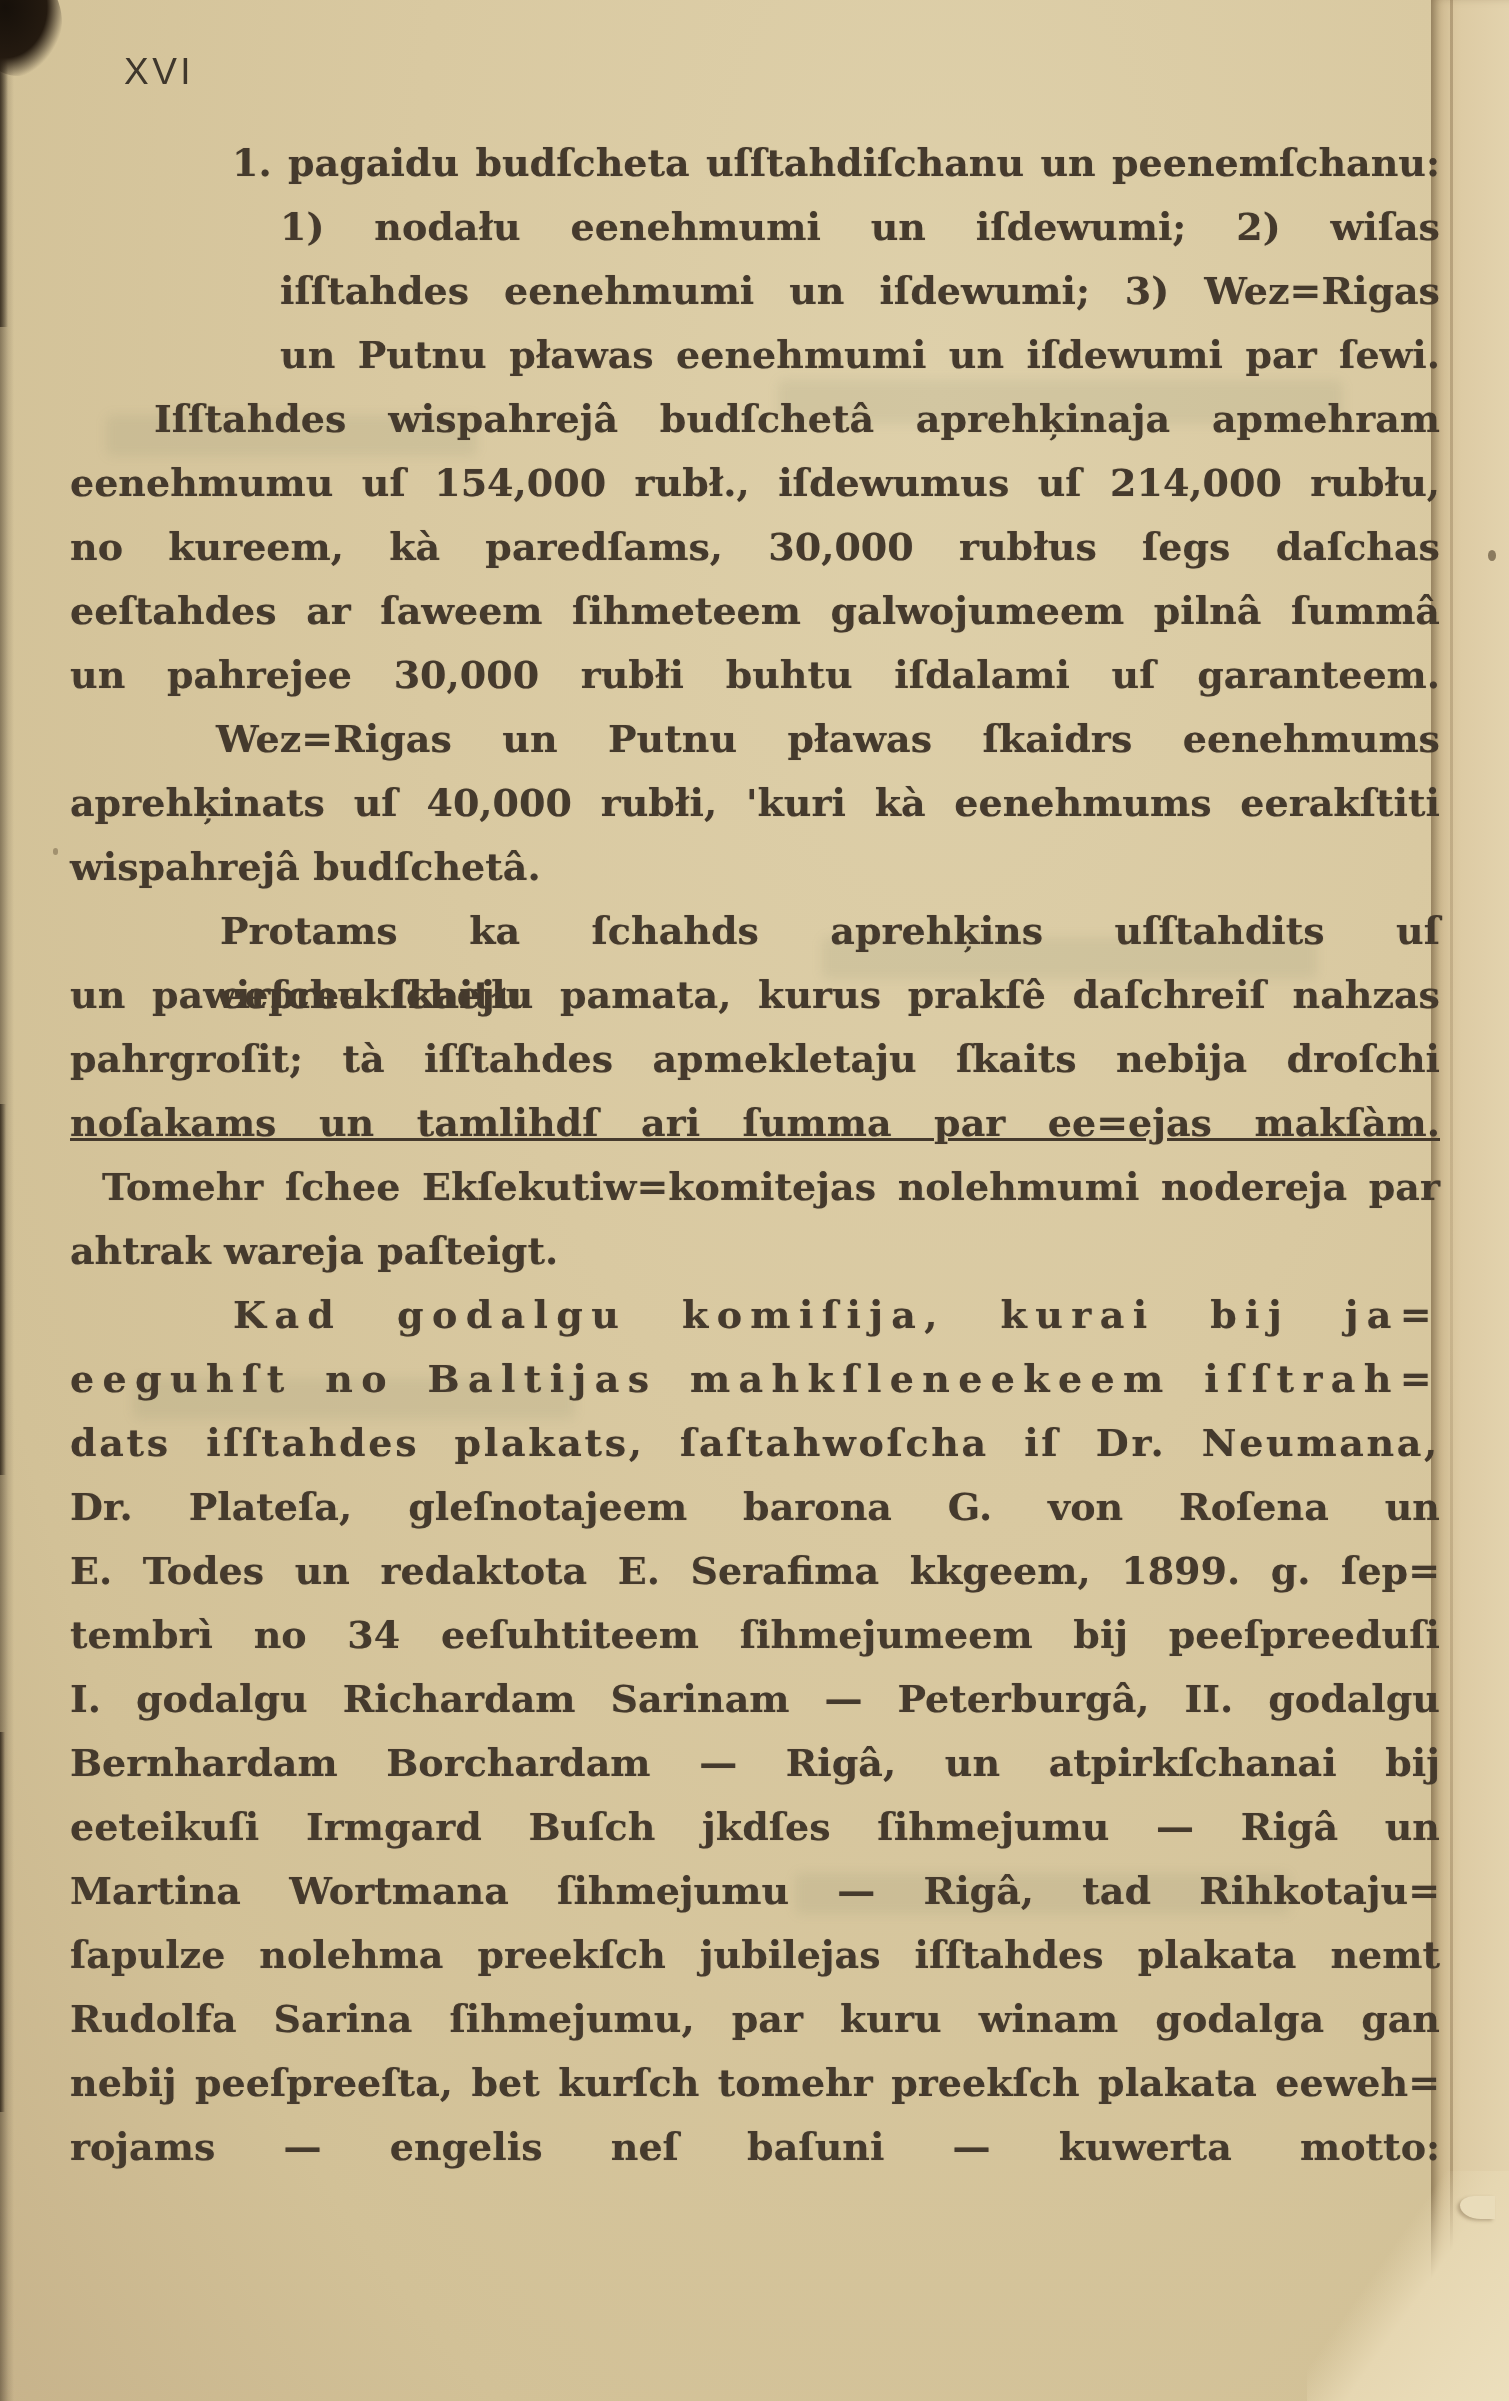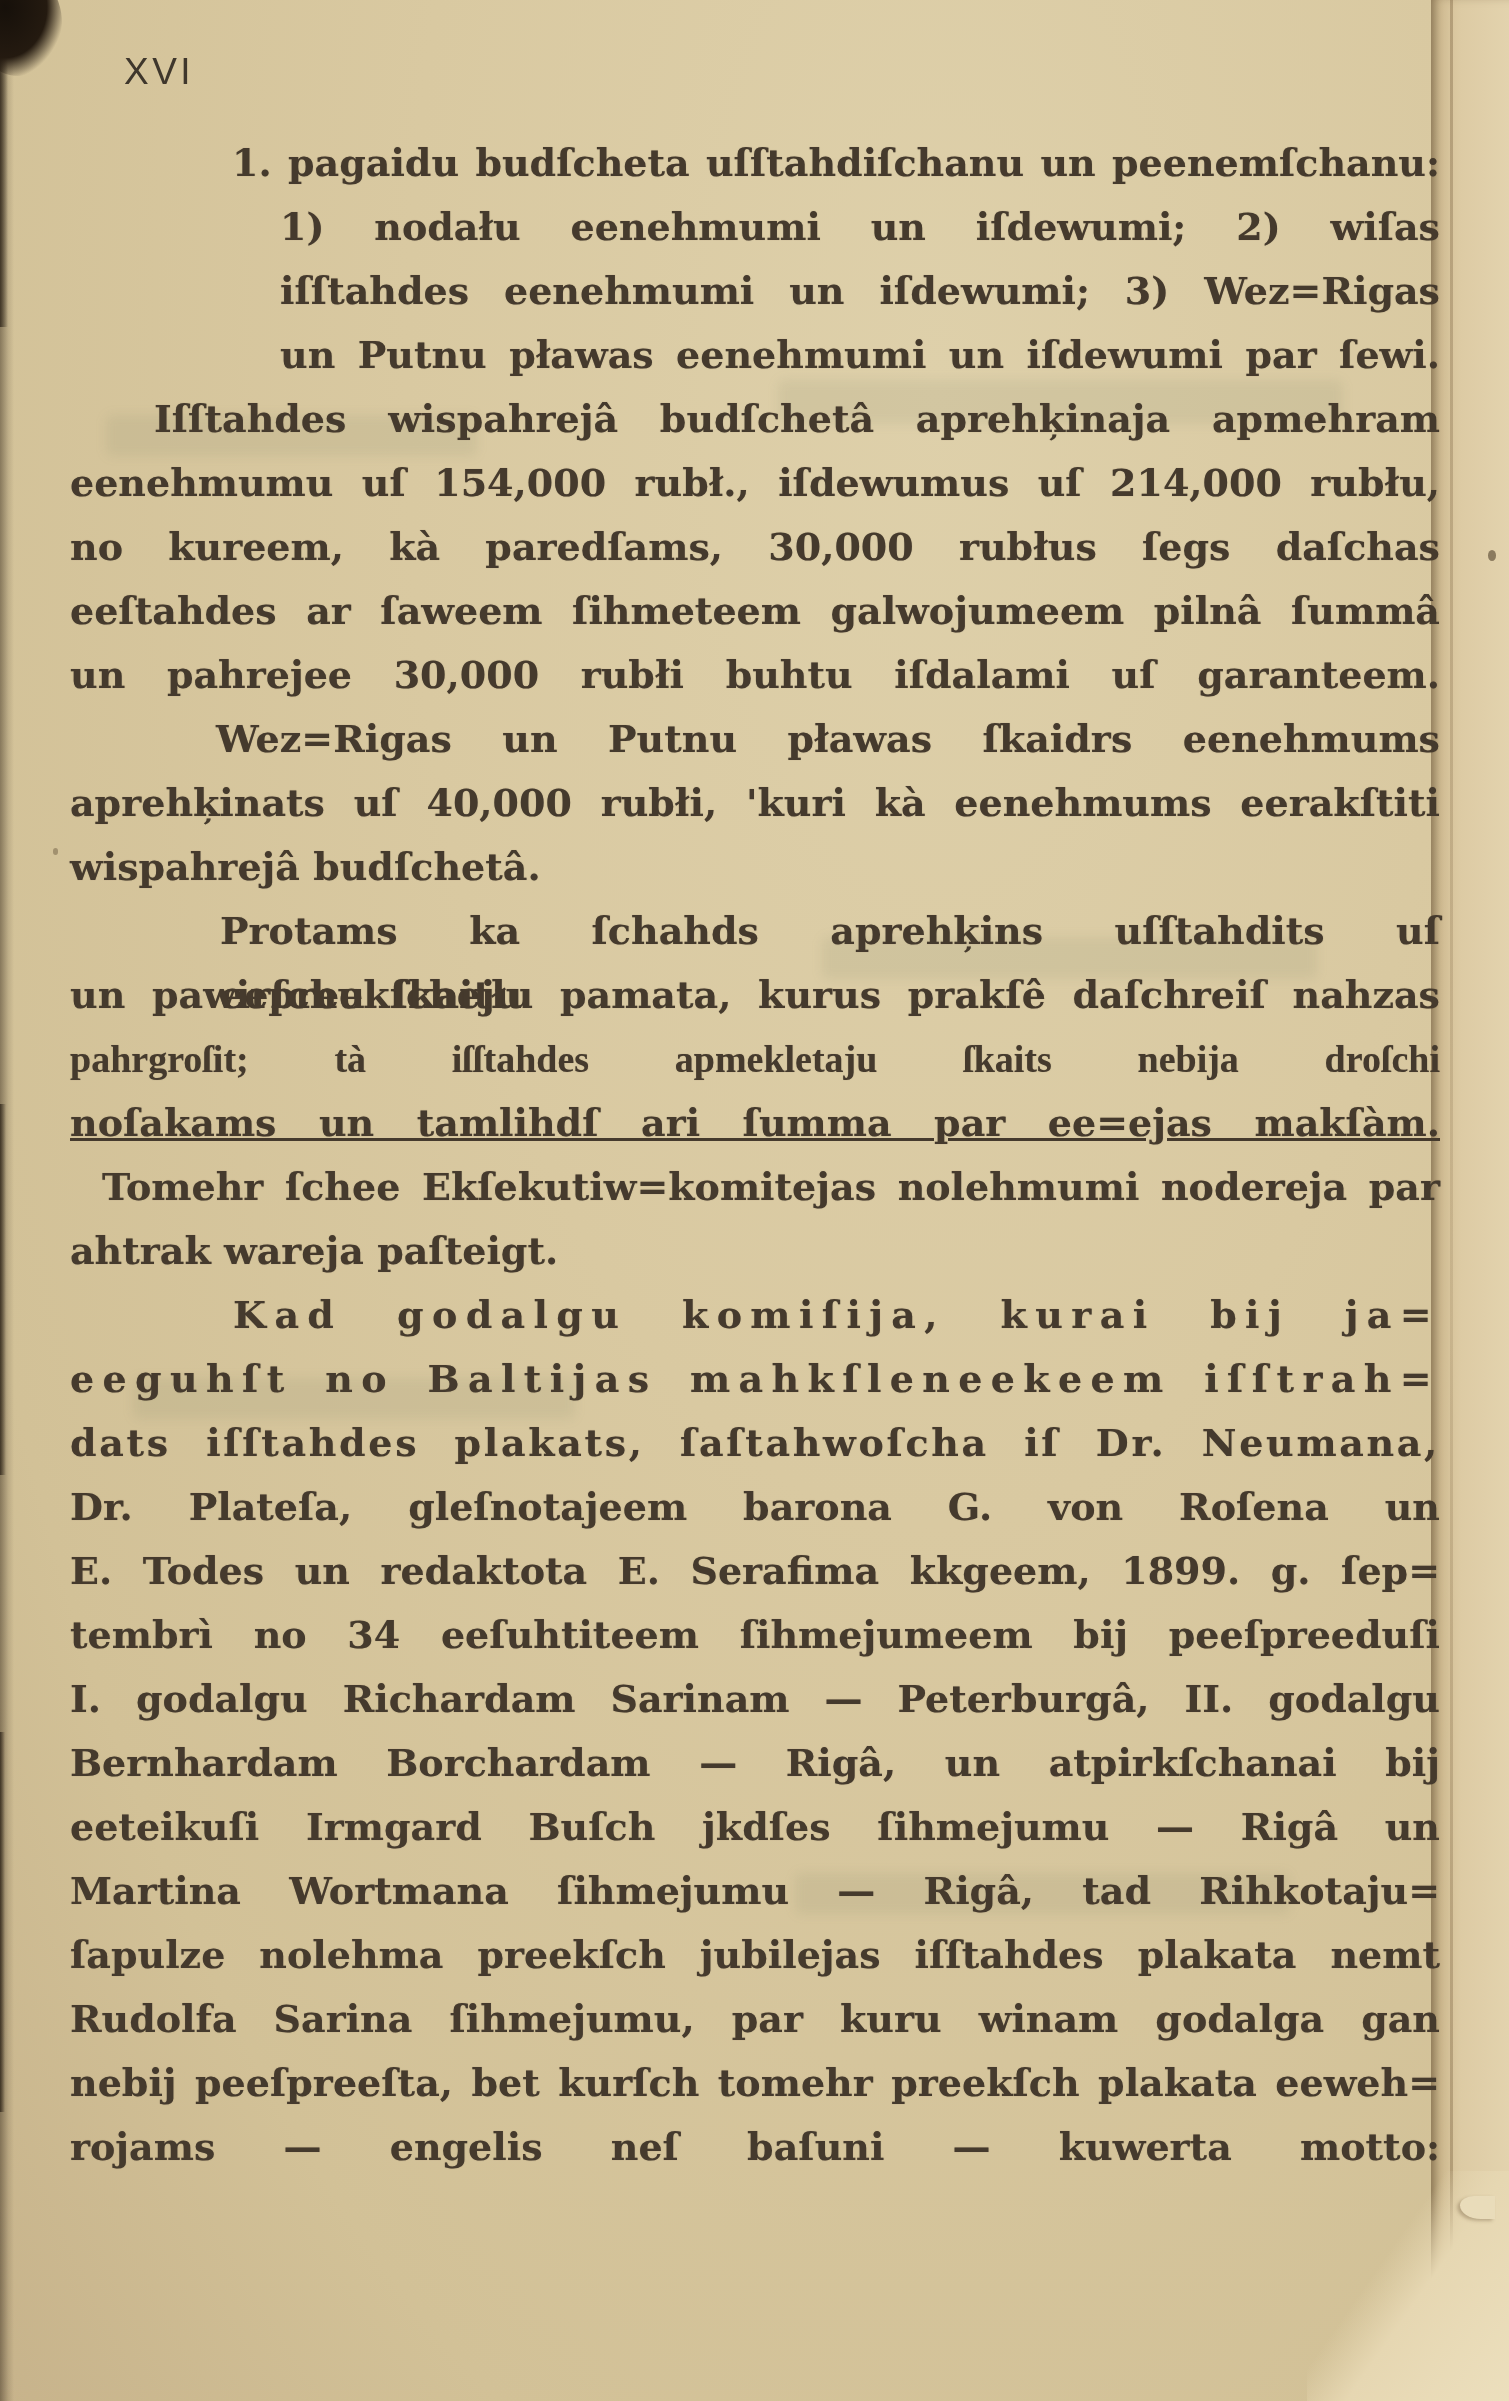--- a/index.html
+++ b/index.html
@@ -108,21 +108,21 @@
       <div class="line just" style="padding-left: 84px;">Iſſtahdes wispahrejâ budſchetâ aprehķinaja apmehram</div>
       <div class="line just" style="padding-left: 0px;">eenehmumu uſ 154,000 rubł., iſdewumus uſ 214,000 rubłu,</div>
       <div class="line just" style="padding-left: 0px;">no kureem, kà paredſams, 30,000 rubłus ſegs daſchas</div>
       <div class="line just" style="padding-left: 0px;">eeſtahdes ar ſaweem ſihmeteem galwojumeem pilnâ ſummâ</div>
       <div class="line just" style="padding-left: 0px;">un pahrejee 30,000 rubłi buhtu iſdalami uſ garanteem.</div>
       <div class="line just" style="padding-left: 146px;">Wez=Rigas un Putnu pławas ſkaidrs eenehmums</div>
       <div class="line just" style="padding-left: 0px;">aprehķinats uſ 40,000 rubłi, 'kuri kà eenehmums eerakſtiti</div>
       <div class="line" style="padding-left: 0px;">wispahrejâ budſchetâ.</div>
       <div class="line just" style="padding-left: 150px;">Protams ka ſchahds aprehķins uſſtahdits uſ eepreekſcheju</div>
       <div class="line just" style="padding-left: 0px;">un pawirſchu ſkaitłu pamata, kurus prakſê daſchreiſ nahzas</div>
-      <div class="line just" style="padding-left: 0px; font-family: Liberation Serif, serif;">pahrgroſit; tà iſſtahdes apmekletaju ſkaits nebija droſchi</div>
+      <div class="line just" style="padding-left: 0px;">pahrgroſit; tà iſſtahdes apmekletaju ſkaits nebija droſchi</div>
       <div class="line just" style="padding-left: 0px; text-decoration: underline;">noſakams un tamlihdſ ari ſumma par ee=ejas makſàm.</div>
       <div class="line just" style="padding-left: 32px;">Tomehr ſchee Ekſekutiw=komitejas nolehmumi nodereja par</div>
       <div class="line" style="padding-left: 0px;">ahtrak wareja paſteigt.</div>
       <div class="line just sperr2" style="padding-left: 163px;">Kad godalgu komiſija, kurai bij ja=</div>
       <div class="line just sperr2" style="padding-left: 0px;">eeguhſt no Baltijas mahkſleneekeem iſſtrah=</div>
       <div class="line just sperr1" style="padding-left: 0px;">dats iſſtahdes plakats, ſaſtahwoſcha iſ Dr. Neumana,</div>
       <div class="line just" style="padding-left: 0px;">Dr. Plateſa, gleſnotajeem barona G. von Roſena un</div>
       <div class="line just" style="padding-left: 0px;">E. Todes un redaktota E. Serafima kkgeem, 1899. g. ſep=</div>
       <div class="line just" style="padding-left: 0px;">tembrì no 34 eeſuhtiteem ſihmejumeem bij peeſpreeduſi</div>
       <div class="line just" style="padding-left: 0px;">I. godalgu Richardam Sarinam — Peterburgâ, II. godalgu</div>

